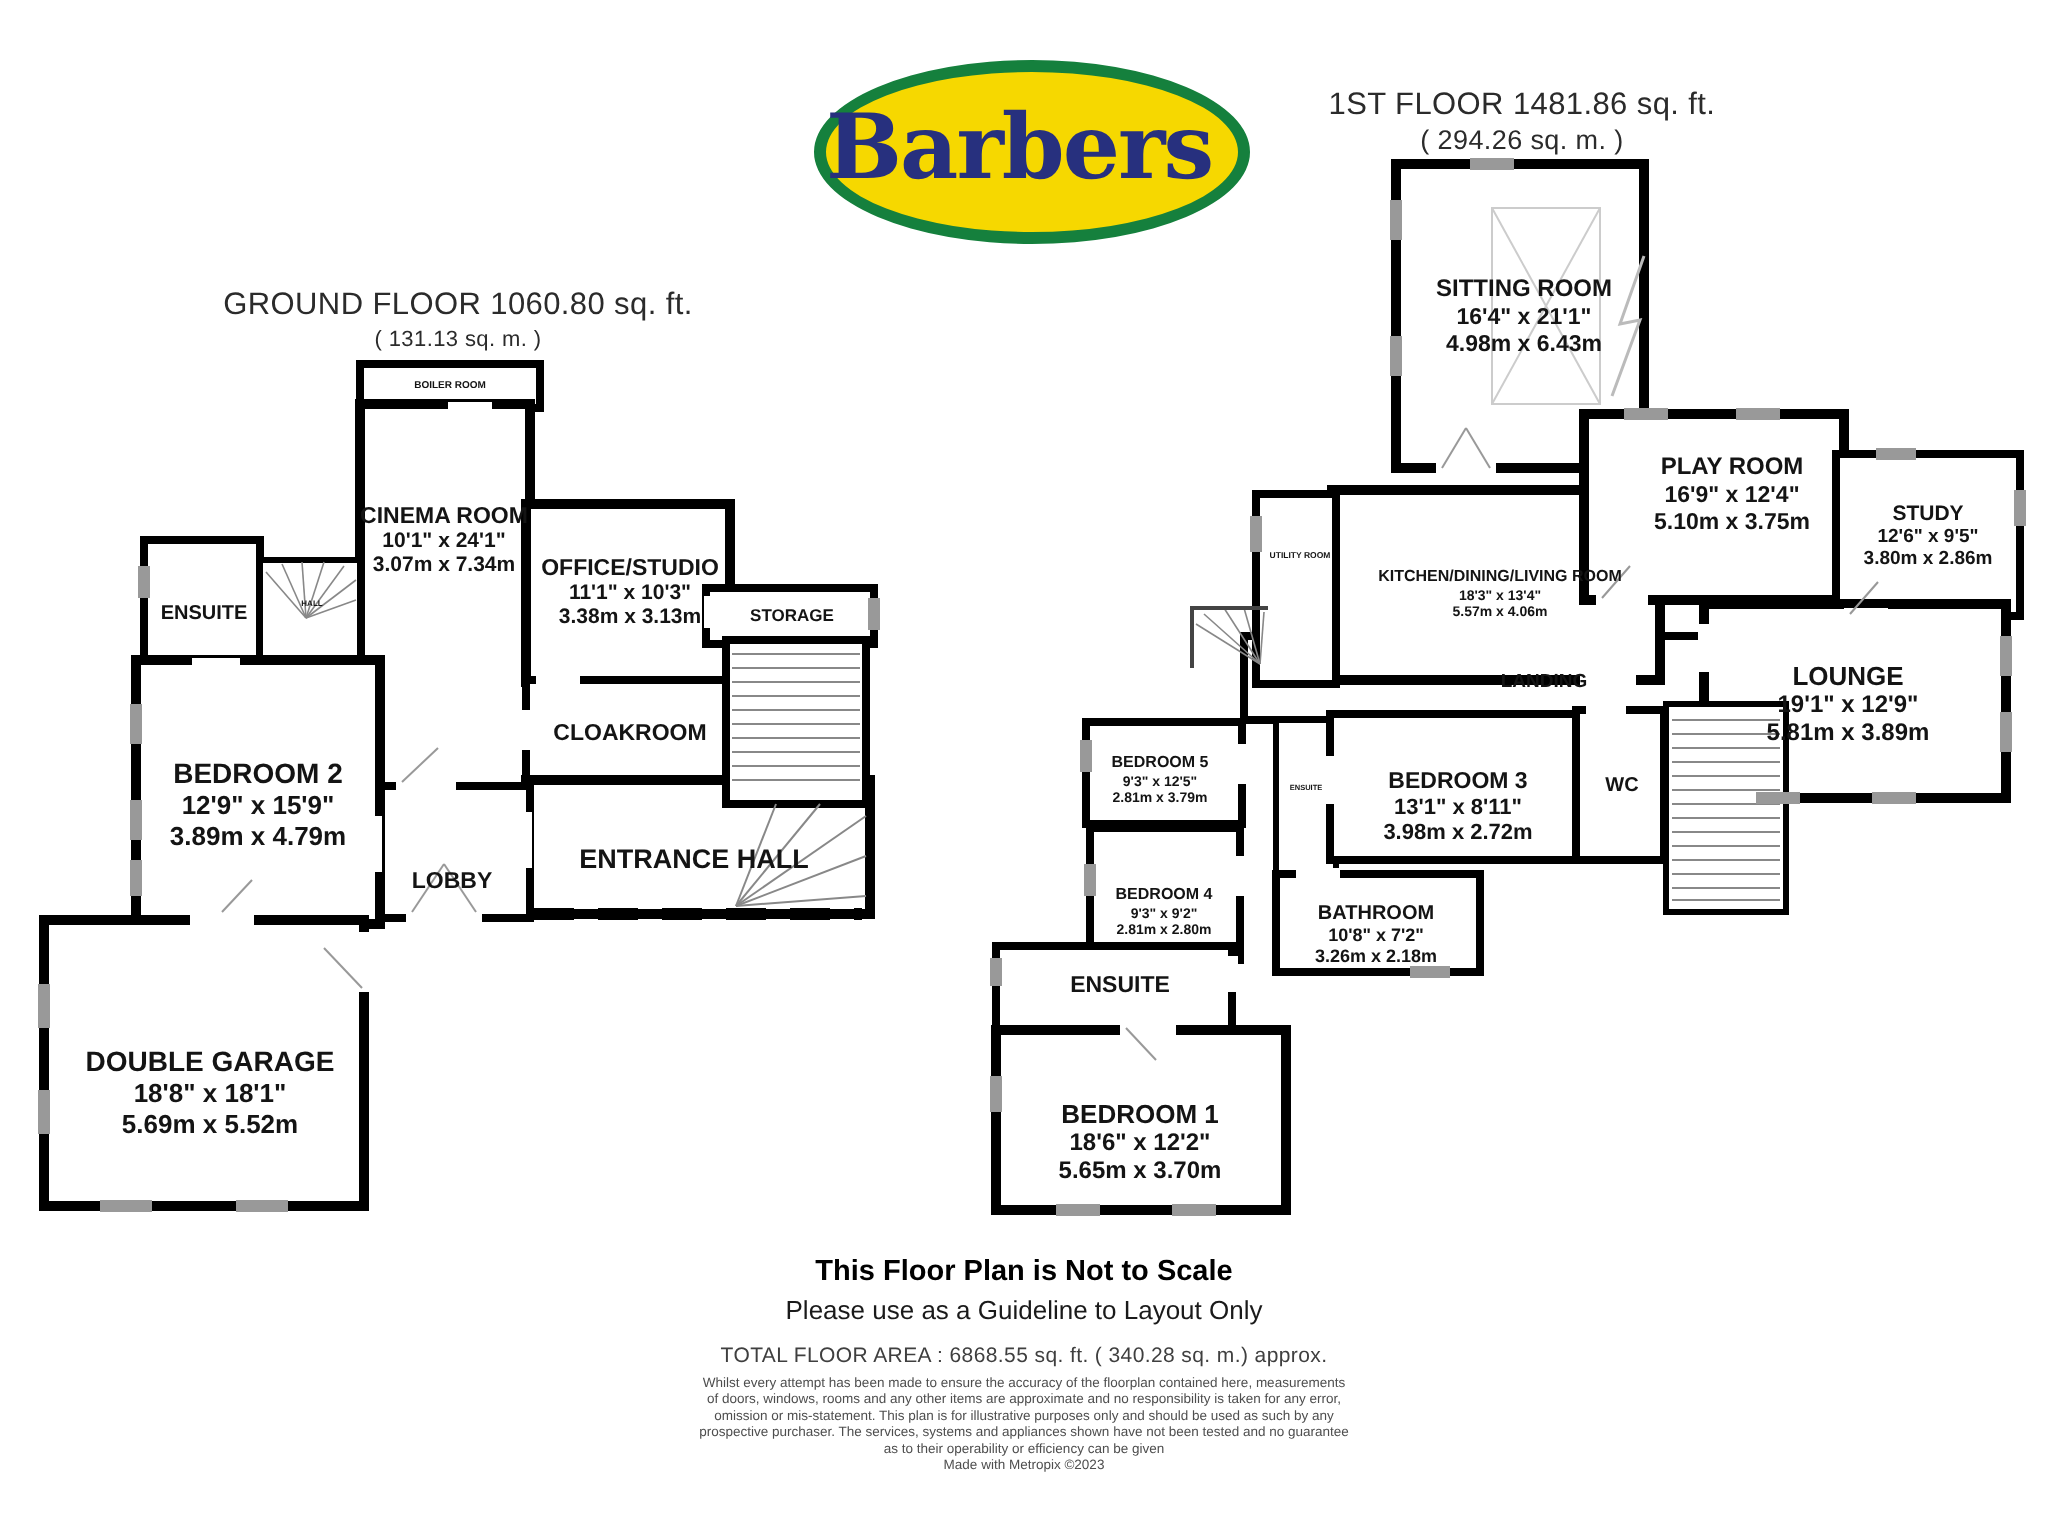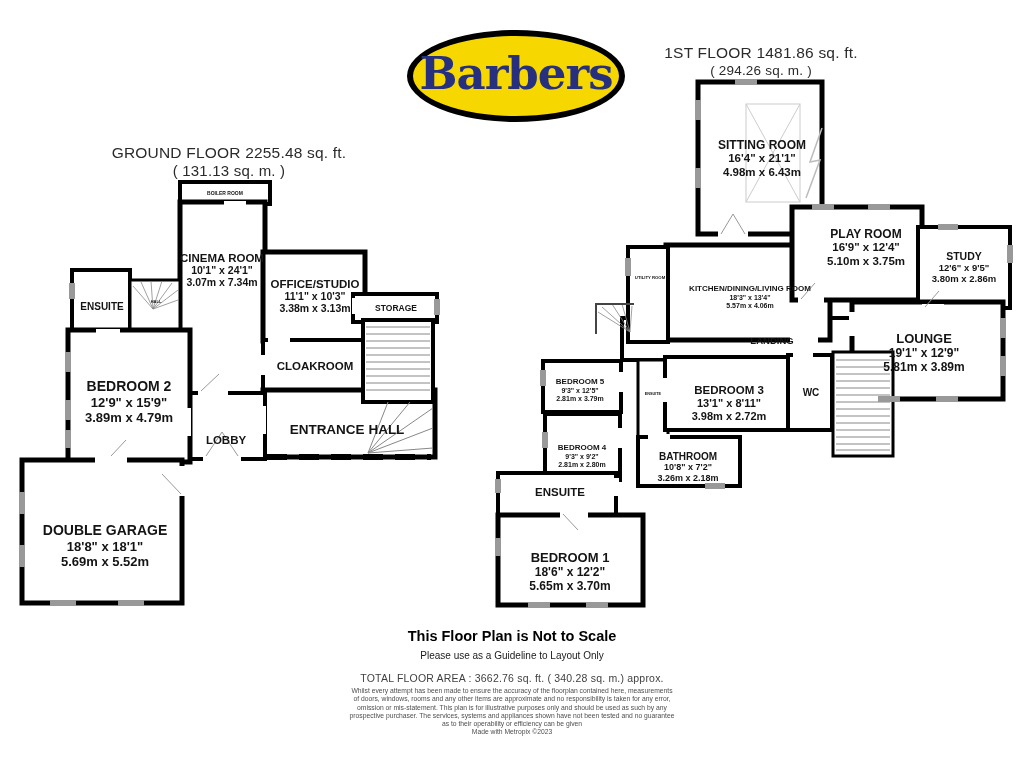--- a/index.html
+++ b/index.html
@@ -6,22 +6,22 @@
   .canvas{position:relative;width:1024px;height:768px;background:#ffffff;overflow:hidden;
           font-family:"Liberation Sans",sans-serif;}
   svg.plan{position:absolute;left:0;top:0;}
   .lbl{position:absolute;transform:translate(-50%,-50%) scale(0.5);display:flex;flex-direction:column;
        align-items:center;white-space:nowrap;font-weight:700;color:#141414;line-height:1.16;
        text-align:center;font-family:"Liberation Sans",sans-serif;}
   .lbl span{display:block;}
   .title{position:absolute;transform:translate(-50%,-50%);white-space:nowrap;color:#2b2b2b;
          font-weight:400;letter-spacing:.2px;}
   .logo{position:absolute;left:407px;top:30px;width:218px;height:92px;background:#F6D800;
-        border:6px solid #000000;border-radius:50%;display:flex;align-items:center;
-        justify-content:center;box-sizing:border-box;}
+        border:6px solid #15803d;border-radius:50%;display:flex;align-items:center;
+        box-sizing:border-box;}
   .logo-text{font-family:"DejaVu Serif",serif;font-weight:700;font-size:45px;color:#27307E;
              padding-bottom:5px;letter-spacing:-1px;}
   .foot{position:absolute;transform:translate(-50%,-50%);white-space:nowrap;}
   .disc{position:absolute;transform:translate(-50%,-50%) scale(0.5);display:flex;flex-direction:column;
         align-items:center;white-space:nowrap;color:#4e4e4e;line-height:1.22;font-size:13.5px;}
 </style>
 </head>
 <body>
 
 <div class="canvas">
@@ -200,22 +200,22 @@
           <rect x="586" y="602" width="22" height="6"></rect>
         <rect x="705" y="483" width="20" height="6"></rect>
       </g>
     </g>
   </svg>
 
   <div class="logo">
     <span class="logo-text">Barbers</span>
   </div>
 
-  <div class="title" style="left:229px;top:153px;font-size:15.5px">GROUND FLOOR 2255.48 sq. ft.</div>
-  <div class="title" style="left:229px;top:170px;font-size:15px">( 131.13 sq. m. )</div>
+  <div class="title" style="left:229px;top:153px;font-size:15.5px">GROUND FLOOR 1060.80 sq. ft.</div>
+  <div class="title" style="left:229px;top:170px;font-size:11px">( 131.13 sq. m. )</div>
   <div class="title" style="left:761px;top:53px;font-size:15.5px">1ST FLOOR 1481.86 sq. ft.</div>
   <div class="title" style="left:761px;top:70px;font-size:13.5px">( 294.26 sq. m. )</div>
 
   <div class="lbl" style="left:225px;top:193px">
     <span style="font-size:10px">BOILER ROOM</span>
   </div>
   <div class="lbl" style="left:222px;top:270px">
     <span style="font-size:23px">CINEMA ROOM</span>
     <span style="font-size:21px">10'1" x 24'1"</span>
     <span style="font-size:21px">3.07m x 7.34m</span>
@@ -314,22 +314,22 @@
   <div class="lbl" style="left:560px;top:492px">
     <span style="font-size:23px">ENSUITE</span>
   </div>
   <div class="lbl" style="left:570px;top:571px">
     <span style="font-size:26px">BEDROOM 1</span>
     <span style="font-size:24px">18'6" x 12'2"</span>
     <span style="font-size:24px">5.65m x 3.70m</span>
   </div>
 
   <div class="foot" style="left:512px;top:636px;font-size:14.5px;font-weight:700;color:#000">This Floor Plan is Not to Scale</div>
-  <div class="foot" style="left:512px;top:655px;font-size:10px;color:#1a1a1a">Please use as a Guideline to Layout Only</div>
-  <div class="foot" style="left:512px;top:678px;font-size:10.5px;color:#3f3f3f;letter-spacing:.2px">TOTAL FLOOR AREA : 3662.76 sq. ft. ( 340.28 sq. m.) approx.</div>
+  <div class="foot" style="left:512px;top:655px;font-size:13px;color:#1a1a1a">Please use as a Guideline to Layout Only</div>
+  <div class="foot" style="left:512px;top:678px;font-size:10.5px;color:#3f3f3f;letter-spacing:.2px">TOTAL FLOOR AREA : 6868.55 sq. ft. ( 340.28 sq. m.) approx.</div>
   <div class="disc" style="left:512px;top:712px">
     <span>Whilst every attempt has been made to ensure the accuracy of the floorplan contained here, measurements</span>
     <span>of doors, windows, rooms and any other items are approximate and no responsibility is taken for any error,</span>
     <span>omission or mis-statement. This plan is for illustrative purposes only and should be used as such by any</span>
     <span>prospective purchaser. The services, systems and appliances shown have not been tested and no guarantee</span>
     <span>as to their operability or efficiency can be given</span>
     <span>Made with Metropix ©2023</span>
   </div>
 
 </div>

